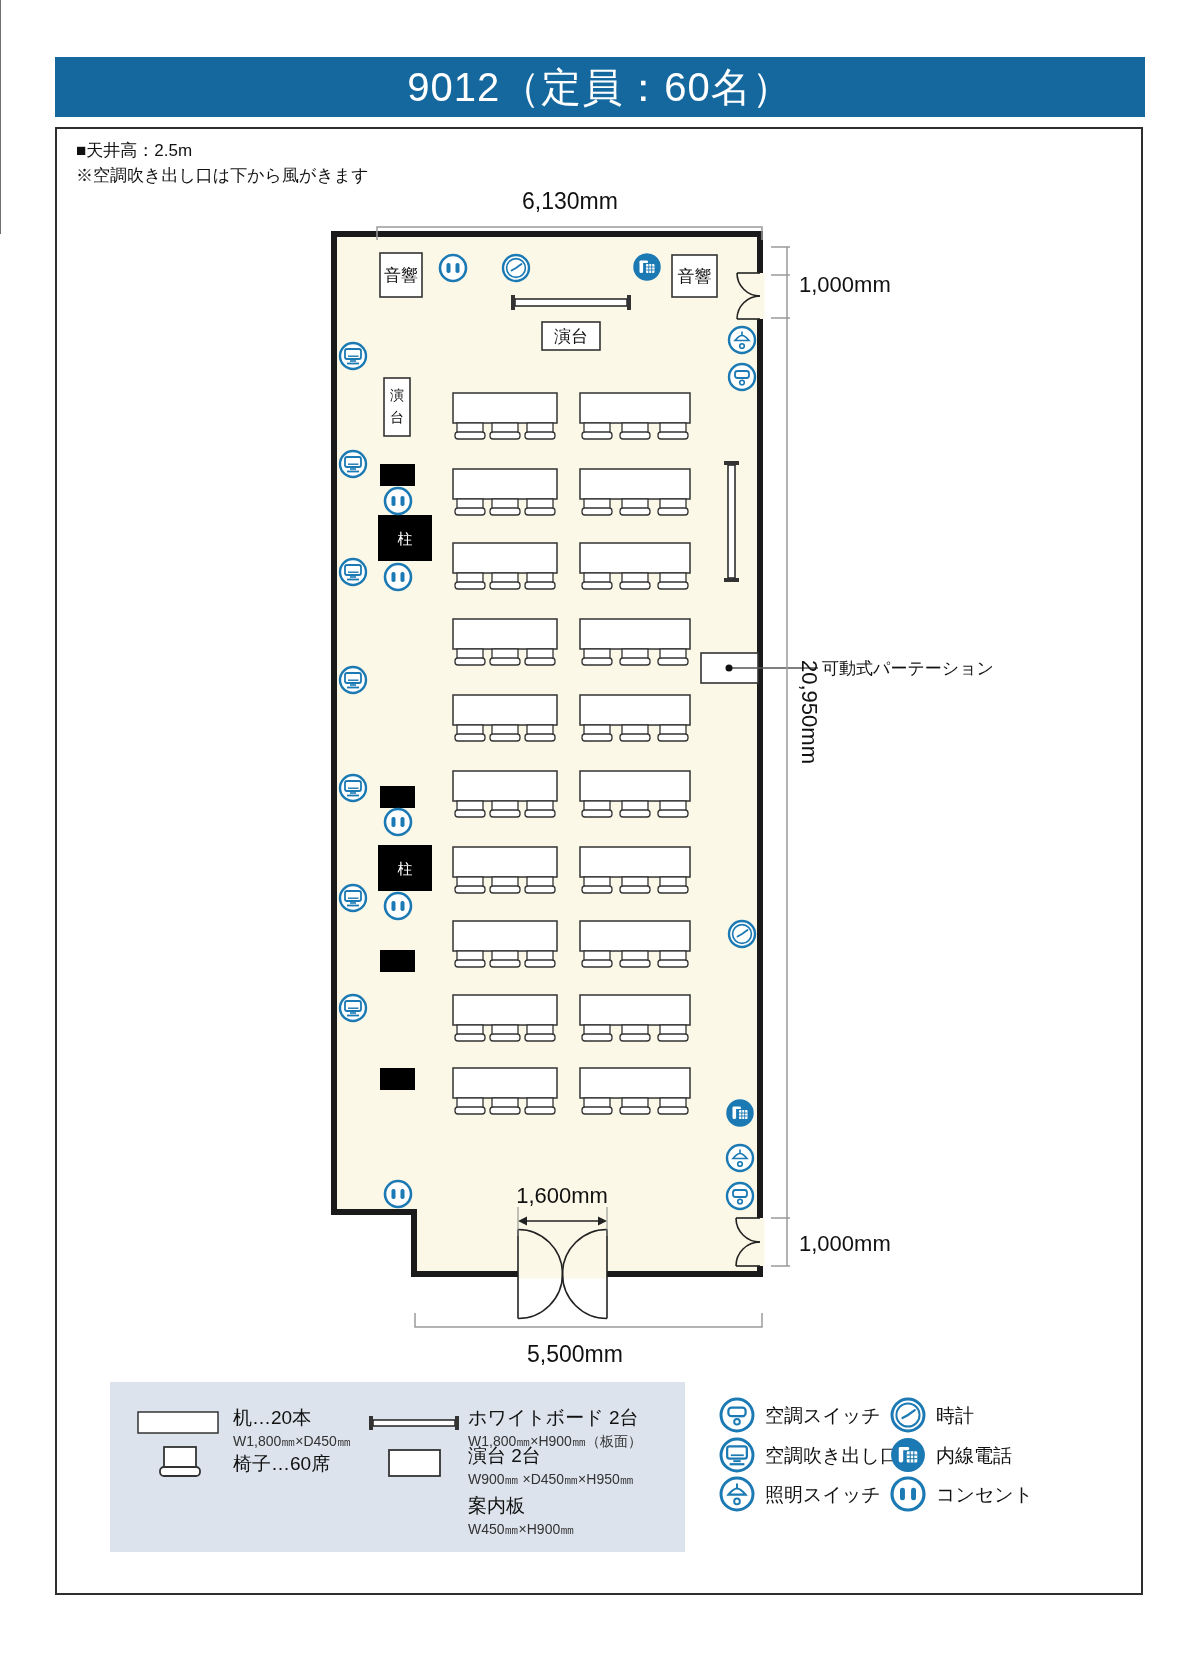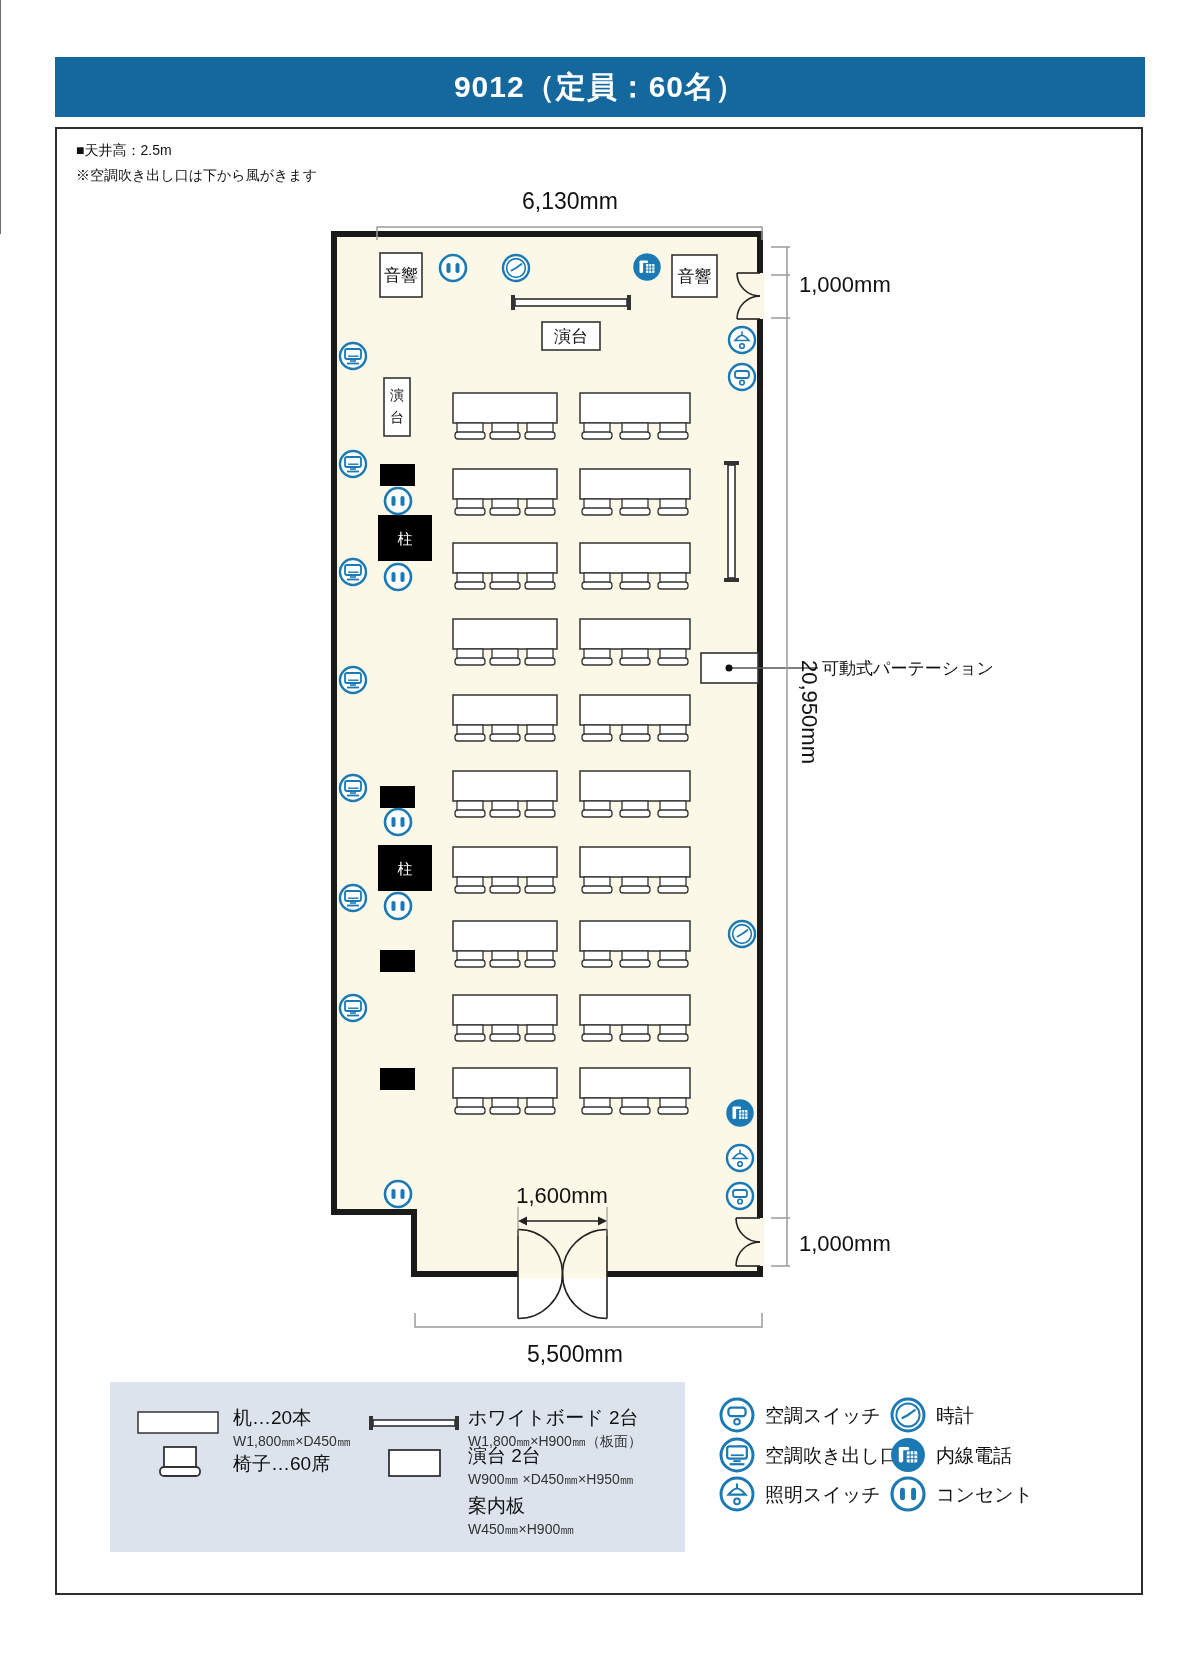--- a/index.html
+++ b/index.html
@@ -1,23 +1,23 @@
 <!DOCTYPE html>
 <html><head>
 <meta charset="utf-8">
 <style>
   html,body{margin:0;padding:0;background:#fff;}
   .page{position:relative;width:1200px;height:1680px;background:#fff;
         font-family:"Liberation Sans",sans-serif;overflow:hidden;}
   .header-bar{position:absolute;left:55px;top:57px;width:1090px;height:60px;
         display:flex;align-items:center;justify-content:center;}
-  .header-bar span{color:#fff;font-size:30px;font-weight:bold;letter-spacing:1px;text-align:right;}
+  .header-bar span{color:#fff;font-size:40px;font-weight:normal;letter-spacing:1px;text-align:right;}
   .frame{position:absolute;left:55px;top:127px;width:1088px;height:1468px;
         border:2px solid #2e2e2e;box-sizing:border-box;}
-  .notes{position:absolute;left:76px;top:138px;font-size:14px;color:#111;line-height:25px;}
+  .notes{position:absolute;left:76px;top:138px;font-size:17px;color:#111;line-height:25px;}
   #plan{position:absolute;left:0;top:0;}
   text{font-family:"Liberation Sans",sans-serif;}
 </style>
 </head>
 <body>
 
 <div class="page">
   <div class="header-bar" id="hdr" style="background: rgb(21, 104, 158);">
     <span>9012（定員：60名）</span>
   </div>

